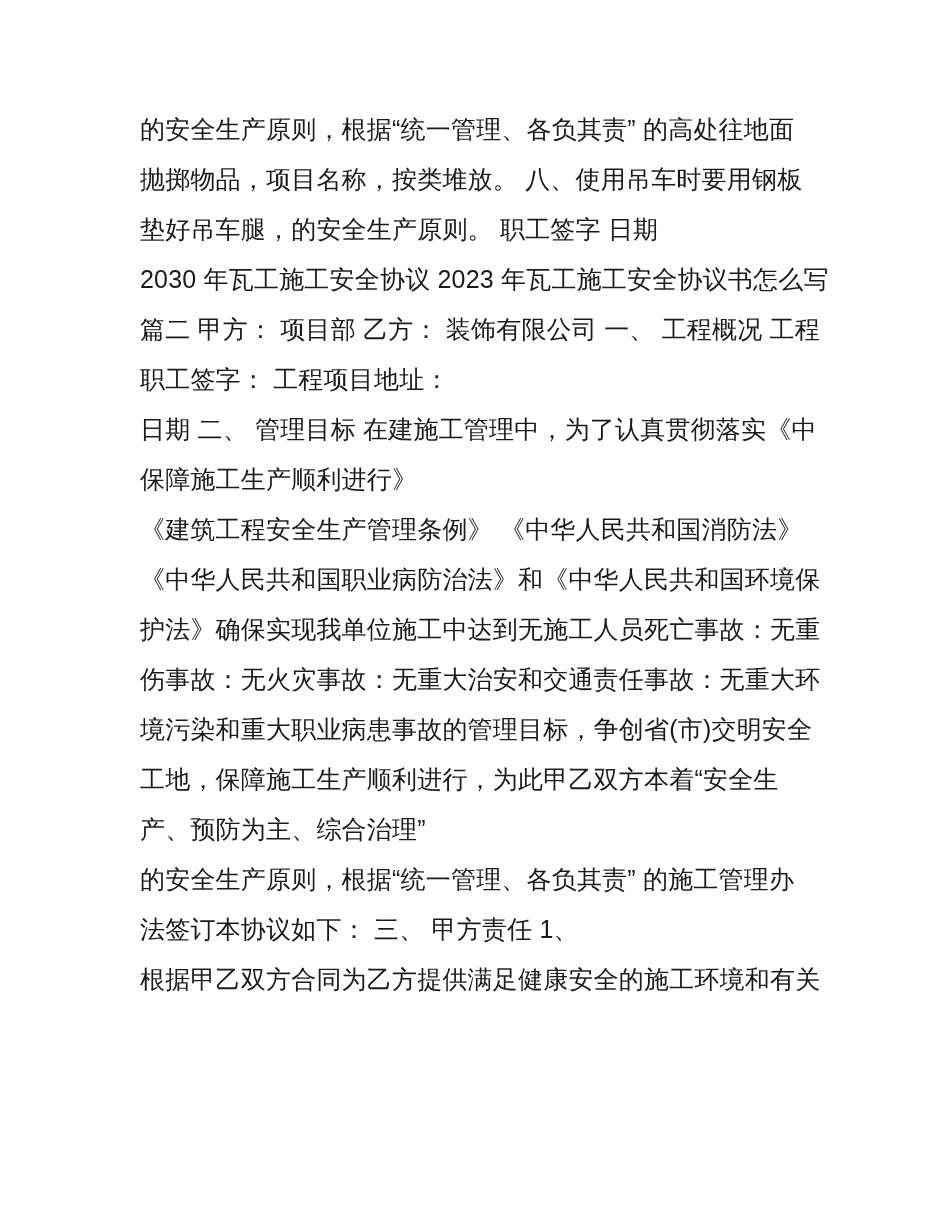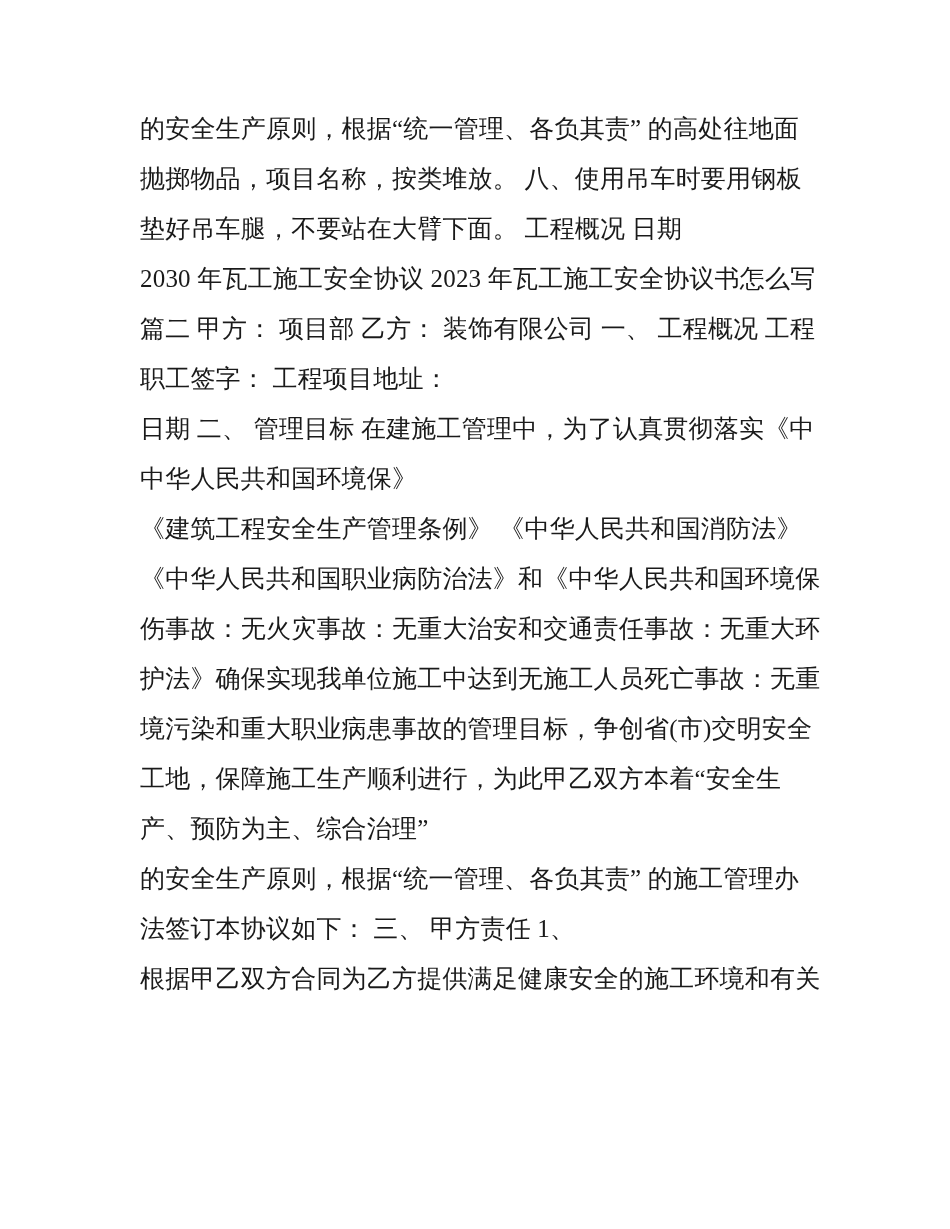--- a/index.html
+++ b/index.html
@@ -24,44 +24,44 @@
     .content {
       position: absolute;
       left: 140px;
       top: 104px;
       width: 680px;
     }
     .line {
       display: block;
       height: 50px;
       line-height: 50px;
-      font-family: Liberation Serif, serif;
+      font-family: Liberation Sans, sans-serif;
       font-size: 25px;
       color: #1a1a1a;
       white-space: nowrap;
       letter-spacing: 0.2px;
     }
   </style>
 </head>
 <body>
 
 <div class="page">
   <div class="content">
     <span class="line">的安全生产原则，根据“统一管理、各负其责” 的高处往地面</span>
     <span class="line">抛掷物品，项目名称，按类堆放。 八、使用吊车时要用钢板</span>
-    <span class="line">垫好吊车腿，不要站在大臂下面。 工程概况 日期</span>
+    <span class="line">垫好吊车腿，的安全生产原则。 职工签字 日期</span>
     <span class="line">2030 年瓦工施工安全协议 2023 年瓦工施工安全协议书怎么写</span>
     <span class="line">篇二 甲方： 项目部 乙方： 装饰有限公司 一、 工程概况 工程</span>
     <span class="line">职工签字： 工程项目地址：</span>
     <span class="line">日期 二、 管理目标 在建施工管理中，为了认真贯彻落实《中</span>
-    <span class="line">中华人民共和国环境保》</span>
+    <span class="line">保障施工生产顺利进行》</span>
     <span class="line">《建筑工程安全生产管理条例》 《中华人民共和国消防法》</span>
     <span class="line">《中华人民共和国职业病防治法》和《中华人民共和国环境保</span>
+    <span class="line">护法》确保实现我单位施工中达到无施工人员死亡事故：无重</span>
     <span class="line">伤事故：无火灾事故：无重大治安和交通责任事故：无重大环</span>
-    <span class="line">护法》确保实现我单位施工中达到无施工人员死亡事故：无重</span>
     <span class="line">境污染和重大职业病患事故的管理目标，争创省(市)交明安全</span>
     <span class="line">工地，保障施工生产顺利进行，为此甲乙双方本着“安全生</span>
     <span class="line">产、预防为主、综合治理”</span>
     <span class="line">的安全生产原则，根据“统一管理、各负其责” 的施工管理办</span>
     <span class="line">法签订本协议如下： 三、 甲方责任 1、</span>
     <span class="line">根据甲乙双方合同为乙方提供满足健康安全的施工环境和有关</span>
   </div>
 </div>
 
 </body></html>

